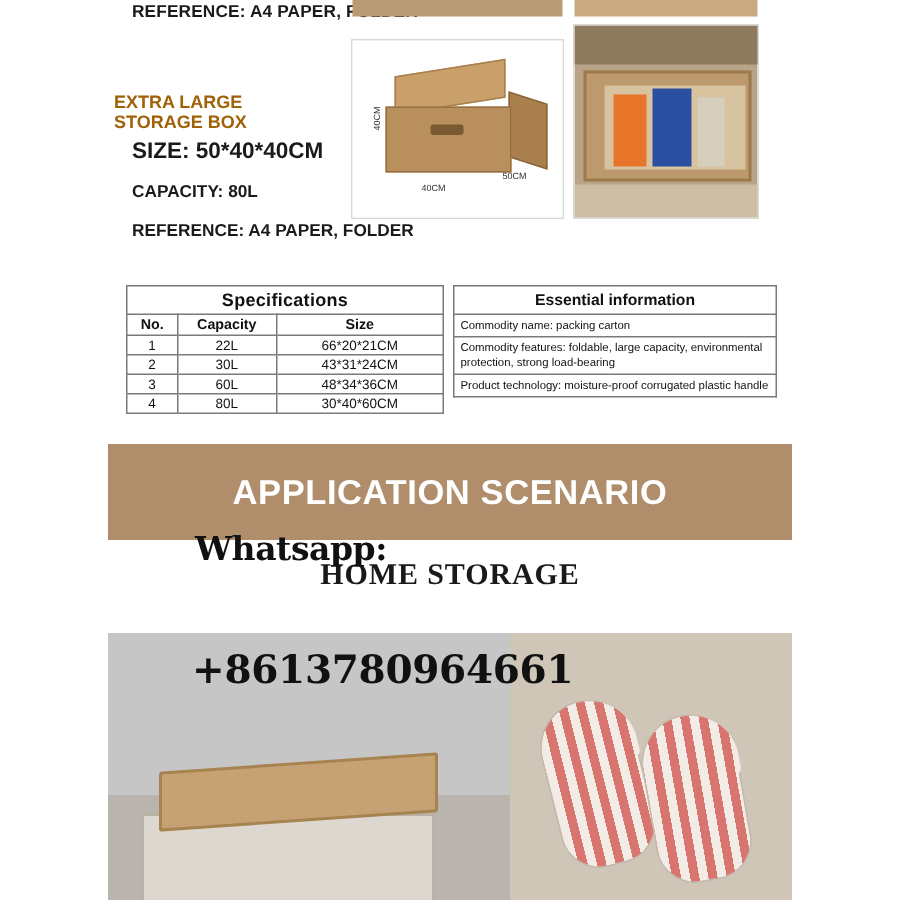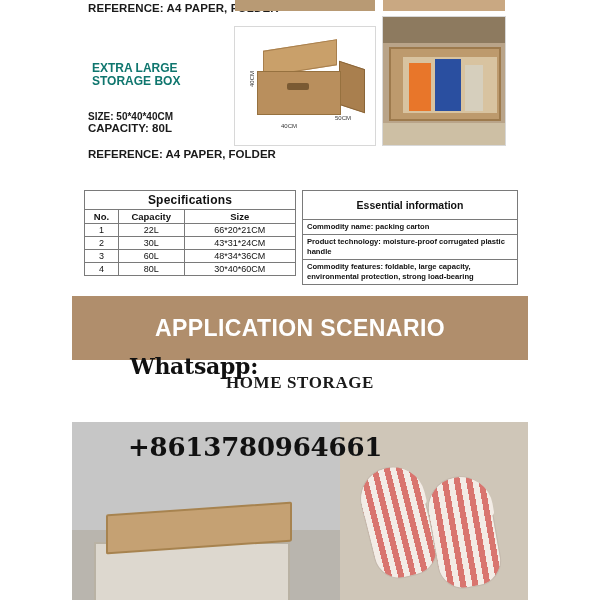--- a/index.html
+++ b/index.html
@@ -14,24 +14,24 @@
   .page { position:relative; width:600px; height:600px; background:#fff; }
 
   
   .top-block { position:absolute; left:0; top:0; width:600px; height:180px; }
   .ref-line-top {
     position:absolute; left:88px; top:2px;
     font-size:11.5px; font-weight:bold; color:#1a1a1a; letter-spacing:.1px;
     white-space:nowrap;
   }
   .prod-title {
-    position:absolute; left:92px; top:62px;
-    font-size:12px; font-weight:bold; color:#0f766e; line-height:13px;
-  }
-  .prod-size { position:absolute; left:88px; top:92px; font-size:10px; font-weight:bold; color:#1a1a1a;margin-top:19px; }
+    position:absolute; left:76px; top:62px;
+    font-size:12px; font-weight:bold; color:#a16207; line-height:13px;
+  }
+  .prod-size { position:absolute; left:88px; top:92px; font-size:15px; font-weight:bold; color:#1a1a1a; }
   .prod-cap  { position:absolute; left:88px; top:122px; font-size:11.5px; font-weight:bold; color:#1a1a1a; }
   .prod-ref  { position:absolute; left:88px; top:148px; font-size:11.5px; font-weight:bold; color:#1a1a1a; white-space:nowrap; }
 
   
   .photo { position:absolute; border:1px solid #d8d8d8; overflow:hidden; background:#fff; }
   .photo-top-mid { left:235px; top:-3px; width:140px; height:14px; background:#b89a74; border:none;}
   .photo-top-right { left:383px; top:-3px; width:122px; height:14px; background:#c9a882; border:none;}
 
   .photo-mid { left:234px; top:26px; width:142px; height:120px; }
   .photo-right { left:382px; top:16px; width:124px; height:130px; }
@@ -93,42 +93,42 @@
   .spec-table .hdr td { font-weight:bold; font-size:9.5px;margin-left:31px; }
   .col-no { width:34px; }
   .col-cap { width:66px; }
   .col-size { width:112px; }
 
   .info-table {
     position:absolute; left:302px; top:0; width:216px;
     font-size:7.6px; color:#111; line-height:10px;
   }
   .info-table td {
-    border:1px solid #7a7a7a; padding:2px 4px; text-align:left; vertical-align:middle;font-weight:bold;
+    border:1px solid #7a7a7a; padding:2px 4px; text-align:left; vertical-align:middle;
   }
   .info-table .title-cell {
-    font-size:10.5px; font-weight:bold; text-align:center; height:29px;
+    font-size:10.5px; font-weight:bold; text-align:center; height:19px;
   }
 
   
   .scenario-banner {
     position:absolute; left:72px; top:296px; width:456px; height:64px;
     background:#b08e6c;
     display:flex; align-items:center; justify-content:center;
   }
   .scenario-banner span {
     color:#ffffff; font-weight:bold; font-size:23px; letter-spacing:.4px;
   }
 
   .home-storage {
     position:absolute; left:72px; top:360px; width:456px; height:46px;
     background:#ffffff;
     display:flex; align-items:center; justify-content:center;
     font-family:"Liberation Serif", serif;
-    font-size:17px; font-weight:bold; color:#1a1a1a; letter-spacing:.6px;
+    font-size:20px; font-weight:bold; color:#1a1a1a; letter-spacing:.6px;
   }
 
   
   .bottom-photos { position:absolute; left:72px; top:422px; width:456px; height:178px; }
   .bp-left {
     position:absolute; left:0; top:0; width:268px; height:178px;
     background:#c6c6c6; overflow:hidden;
   }
   .bpl-floor { position:absolute; left:0; bottom:0; width:268px; height:70px; background:#b9b5ae; }
   .bpl-box-lid {
@@ -247,24 +247,24 @@
 
     <table class="info-table">
       <tbody>
           <tr>
         <td class="title-cell">Essential information</td>
       </tr>
       <tr>
         <td>Commodity name: packing carton</td>
       </tr>
       <tr>
+        <td>Commodity features: foldable, large capacity, environmental protection, strong load-bearing</td>
+      </tr>
+      <tr>
         <td>Product technology: moisture-proof corrugated plastic handle</td>
-      </tr>
-      <tr>
-        <td>Commodity features: foldable, large capacity, environmental protection, strong load-bearing</td>
       </tr>
     </tbody>
       </table>
   </div>
 
   <div class="scenario-banner">
     <span>APPLICATION SCENARIO</span>
   </div>
 
   <div class="home-storage">HOME STORAGE</div>

